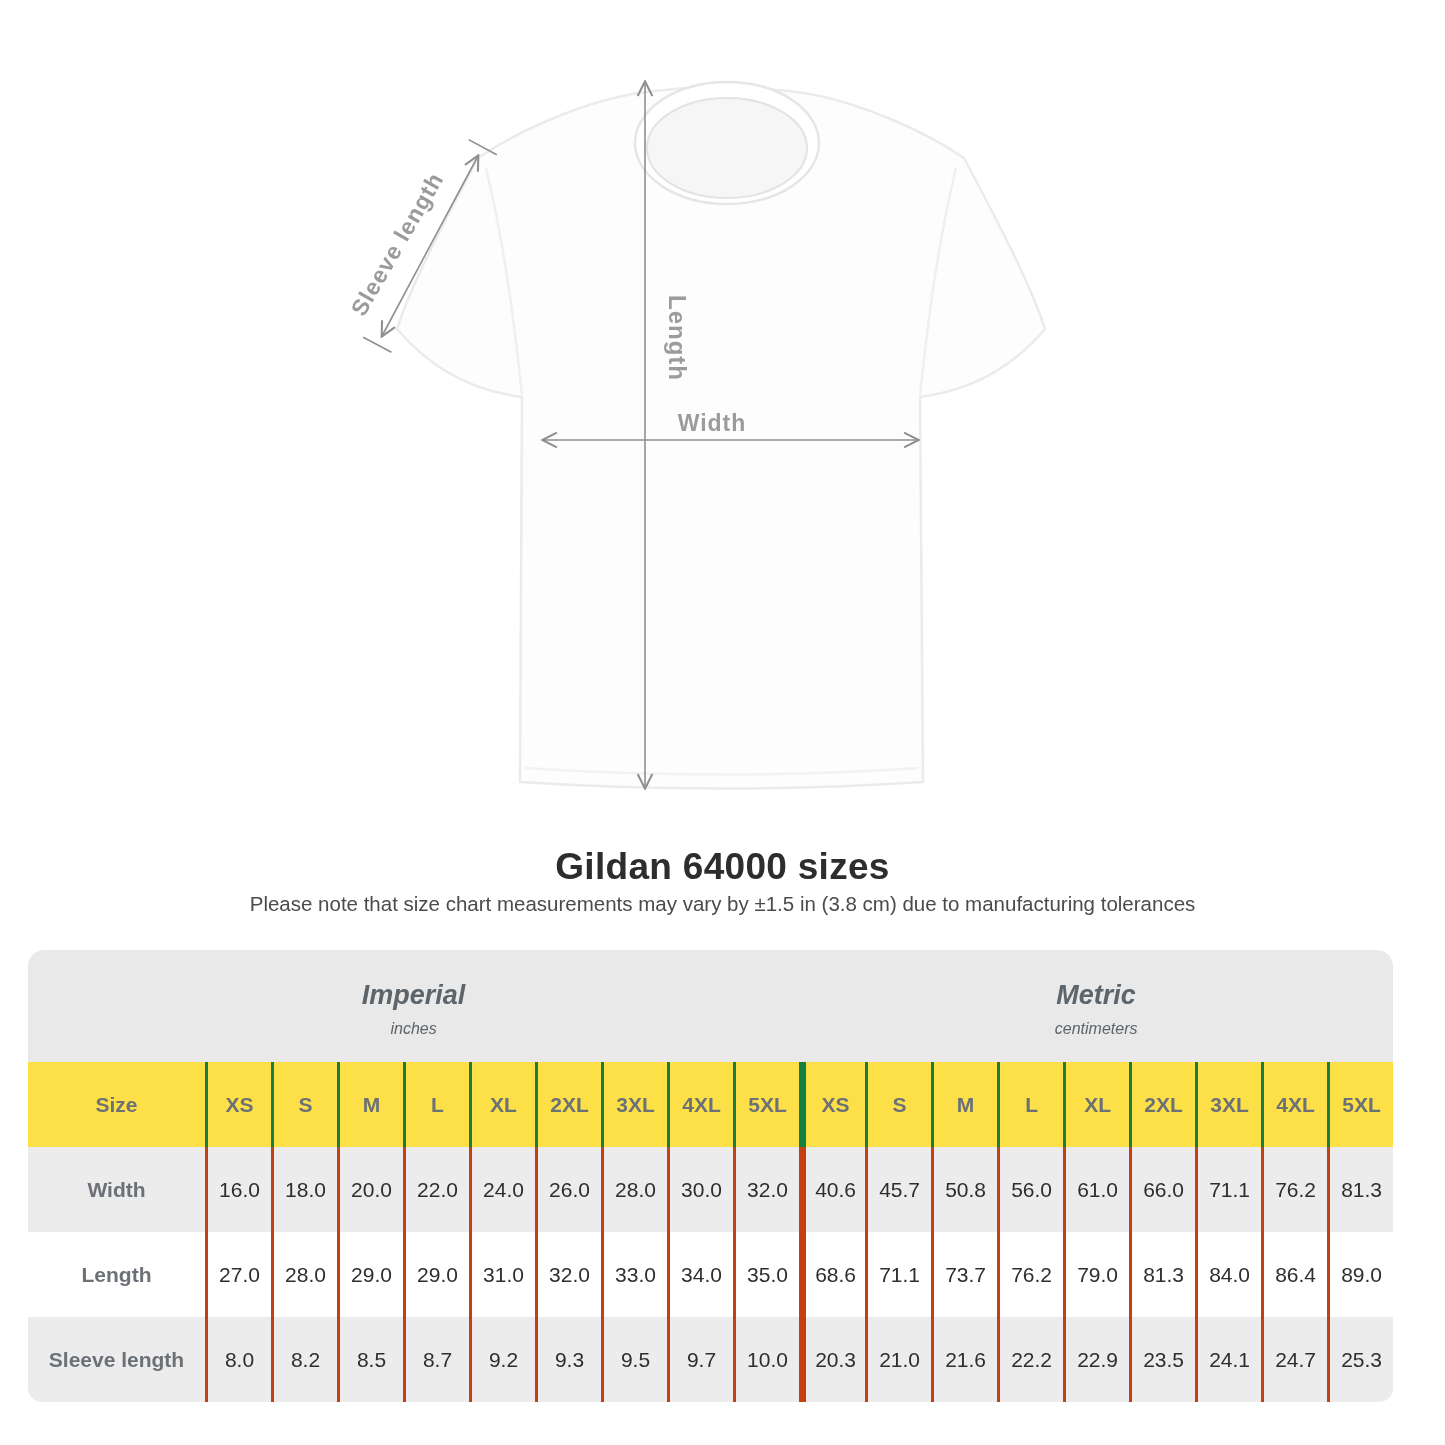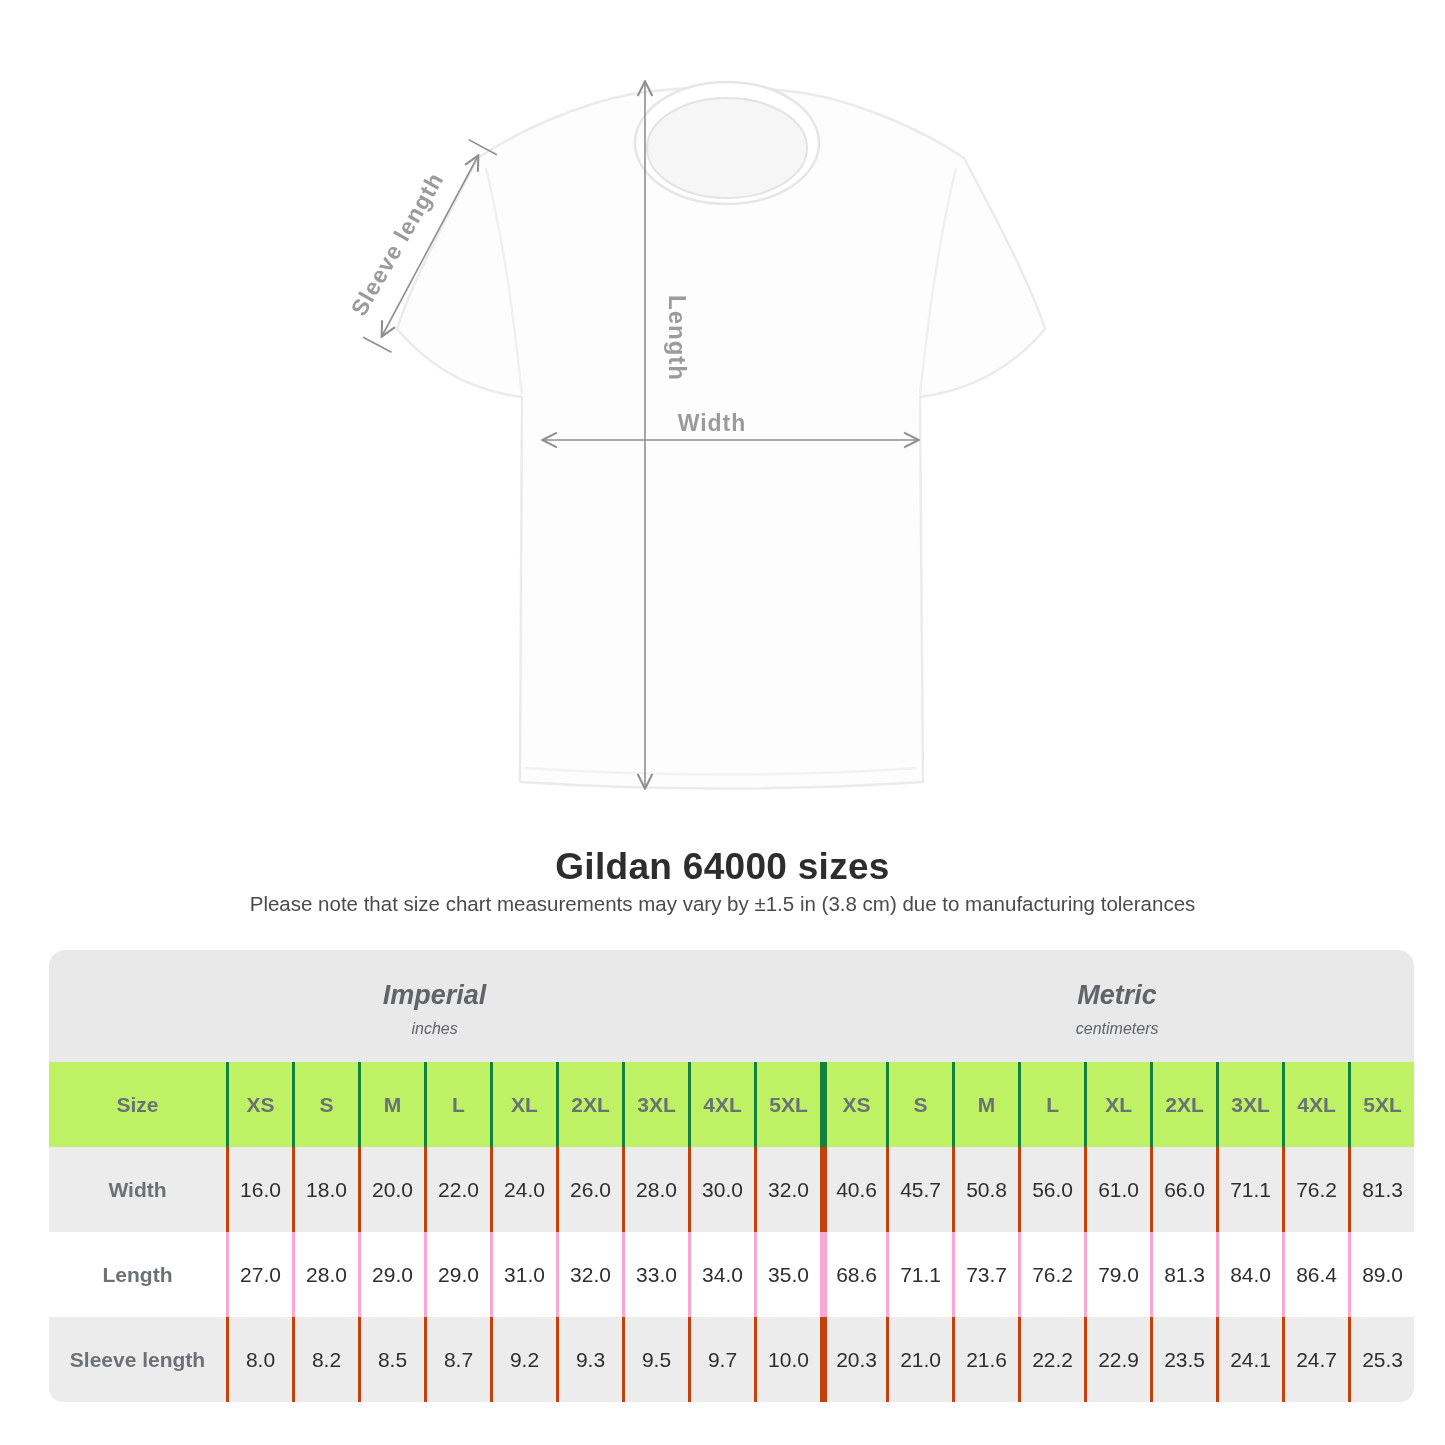--- a/index.html
+++ b/index.html
@@ -19,51 +19,51 @@
     position: absolute; left: 0; top: 846px; width: 1445px;
     text-align: center; font-size: 37px; font-weight: bold; color: #2d2d2d;
     letter-spacing: 0.3px;
   }
   .chart-subtitle {
     position: absolute; left: 0; top: 892px; width: 1445px;
     text-align: center; font-size: 20.5px; color: #4b4b4b;
   }
 
   
-  .size-table-wrap { position: absolute; left: 49px; top: 950px; }
+  .size-table-wrap { position: absolute; left: 28px; top: 950px; }
   table.size-table {
     width: 1365px; table-layout: fixed;
     border-collapse: separate; border-spacing: 0;
     font-size: 21px;
   }
   .size-table col.c-label { width: 177px; }
   .size-table col.c-data  { width: 66px; }
 
   .size-table th, .size-table td { text-align: center; vertical-align: middle; padding: 0; }
 
   
   .sec {
     background: #e9e9e9; height: 112px; color: #5d646a;
   }
   .sec-left  { border-top-left-radius: 16px; }
   .sec-right { border-top-right-radius: 16px; }
   .sec-title { font-size: 27px; font-weight: bold; font-style: italic; padding-top: 6px; }
   .sec-sub   { font-size: 16px; font-style: italic; margin-top: 9px; font-weight: normal; }
 
   
-  tr.sizes-row th { background: #bef264; height: 85px; font-weight: bold; color: #6b7177; }
+  tr.sizes-row th { background: #fde047; height: 85px; font-weight: bold; color: #6b7177; }
   tr.sizes-row th.cell { border-left: 3px solid #15803d; }
   tr.sizes-row th.msep { border-left-width: 7px; }
 
   
   tr.row-gray  td { background: #ececec; height: 85px; }
   tr.row-white td { background: #ffffff; height: 85px; }
   td.rowlabel { font-weight: bold; color: #6b7177; }
   td.num { color: #2e2e2e; }
-  tr.row-white td.num { border-left: 3px solid #f9a8d4; }
+  tr.row-white td.num { border-left: 3px solid #c2410c; }
   tr.row-gray  td.num { border-left: 3px solid #c2410c; }
   tr.row-white td.msep { border-left-width: 7px; }
   tr.row-gray  td.msep { border-left-width: 7px; }
 
   tr.last-row td:first-child { border-bottom-left-radius: 14px; }
   tr.last-row td:last-child  { border-bottom-right-radius: 14px; }
 </style>
 </head>
 <body>
 

